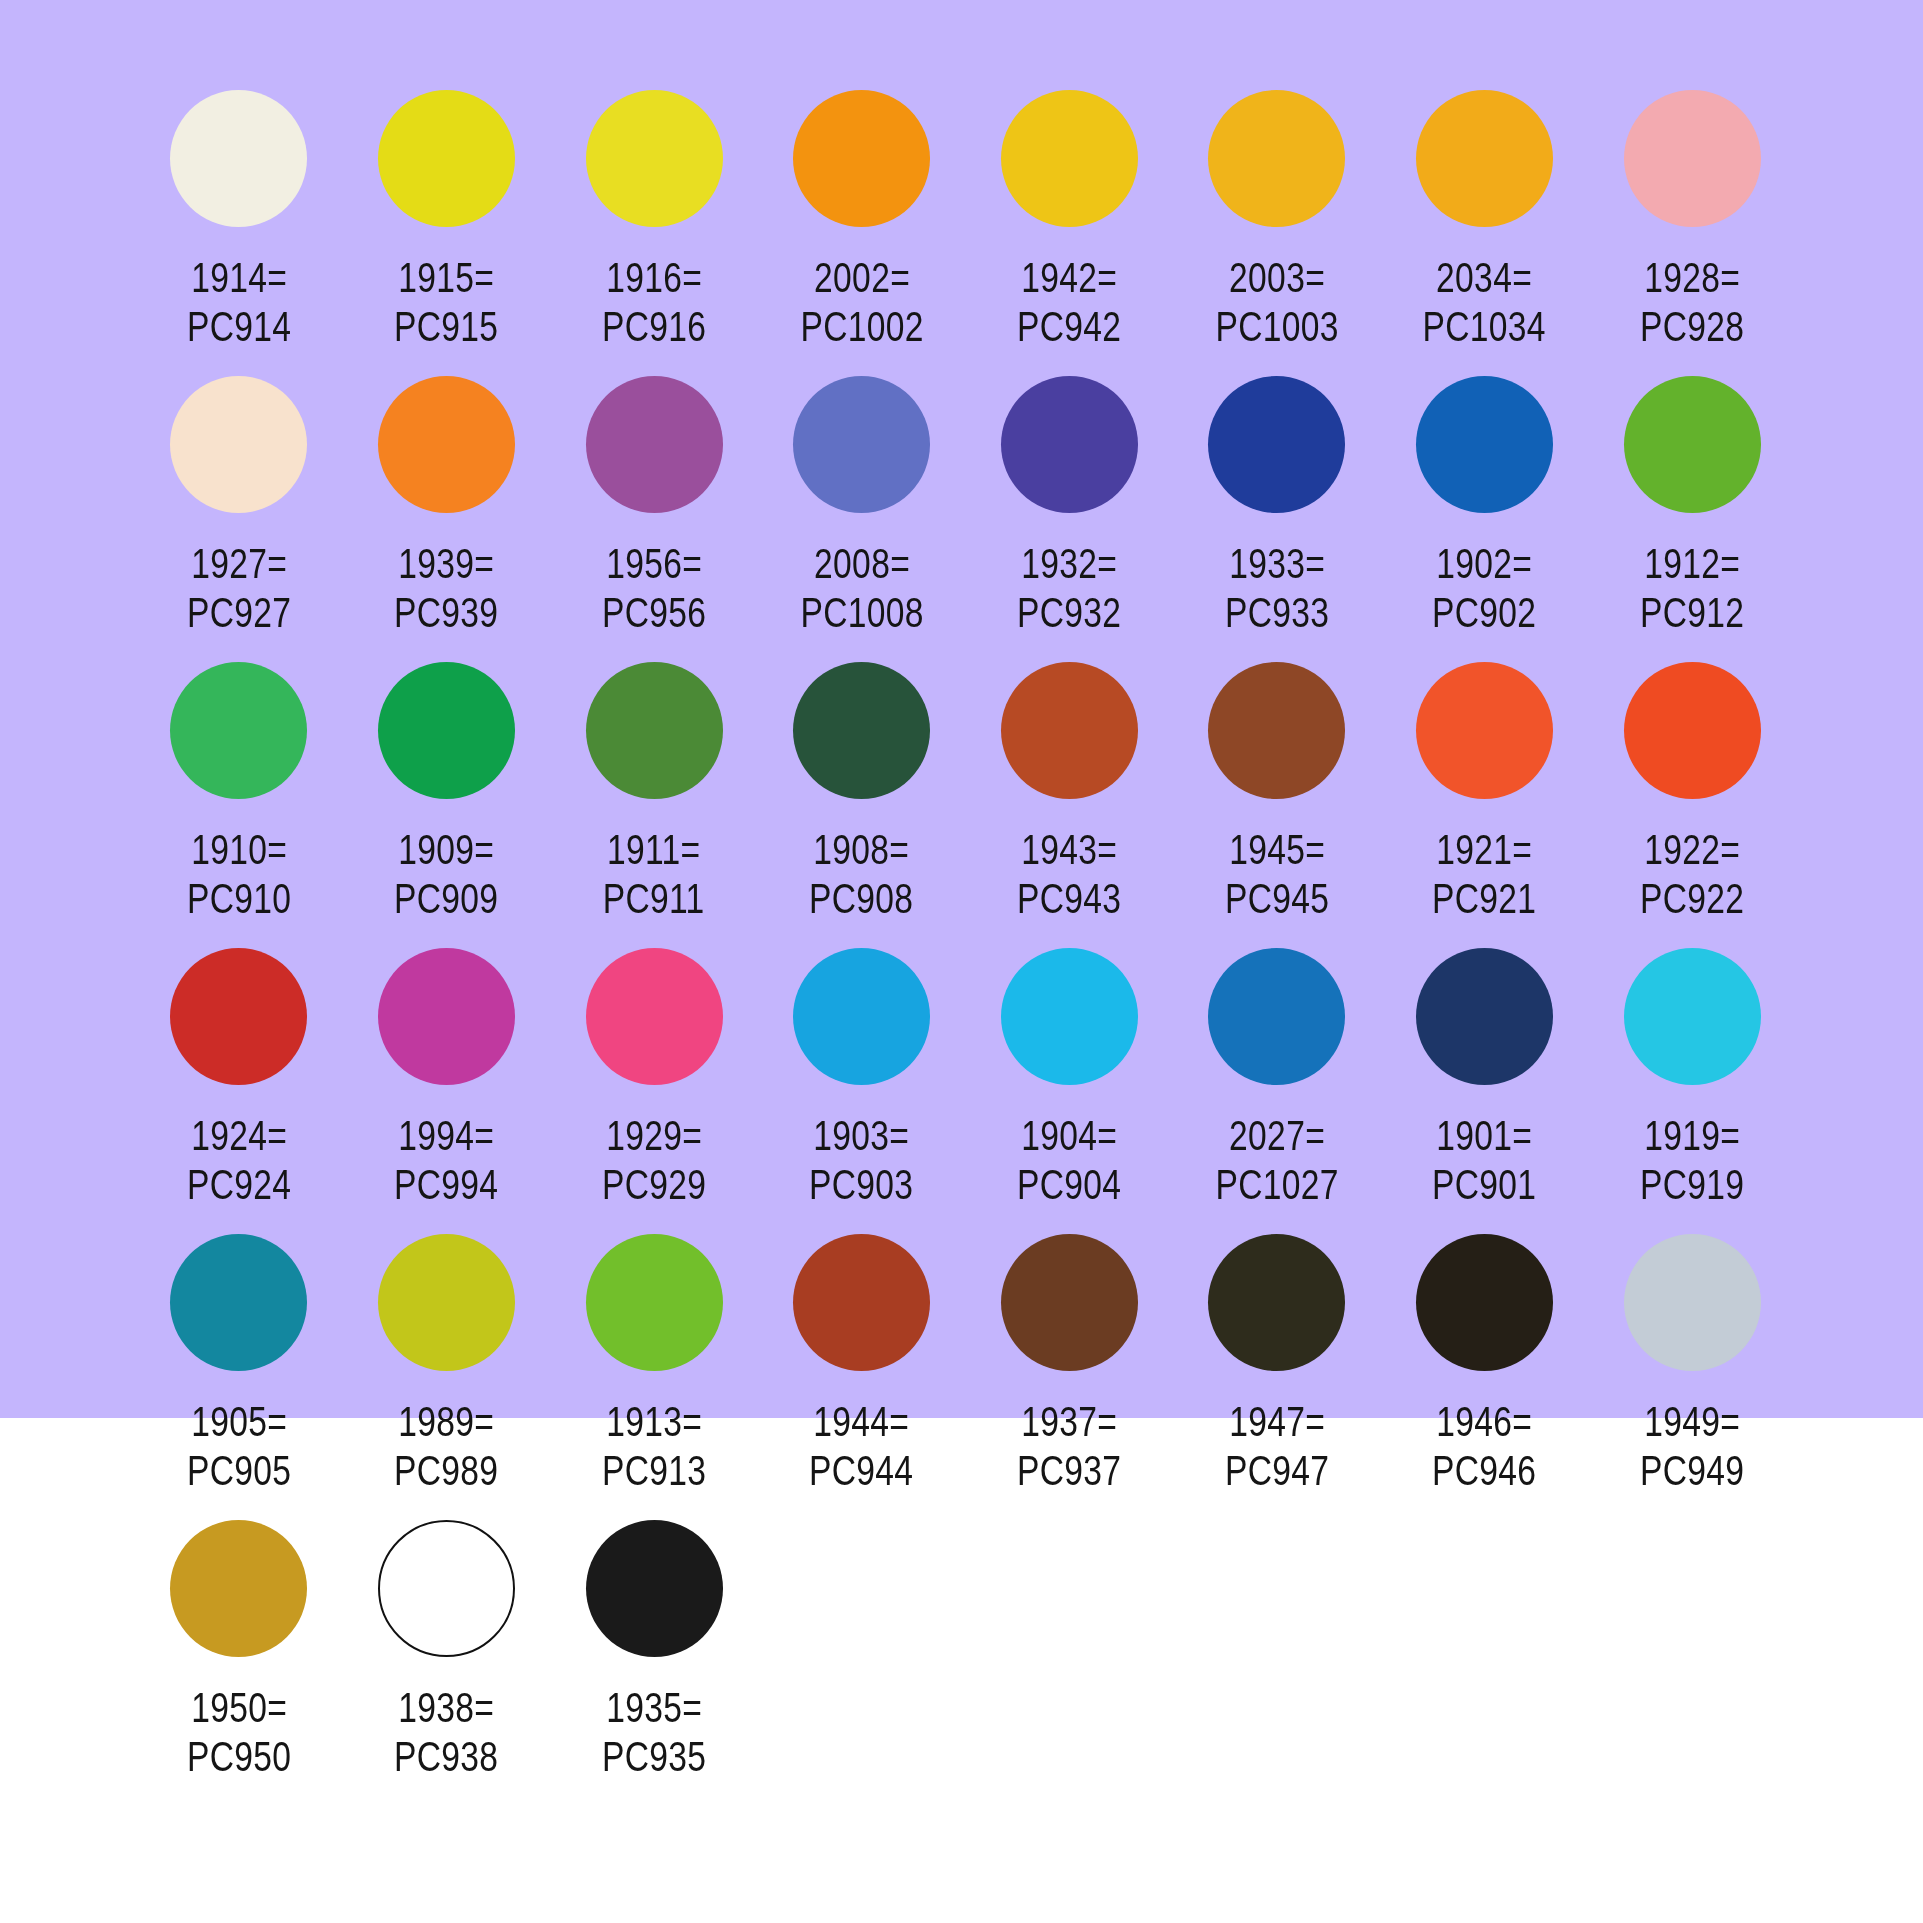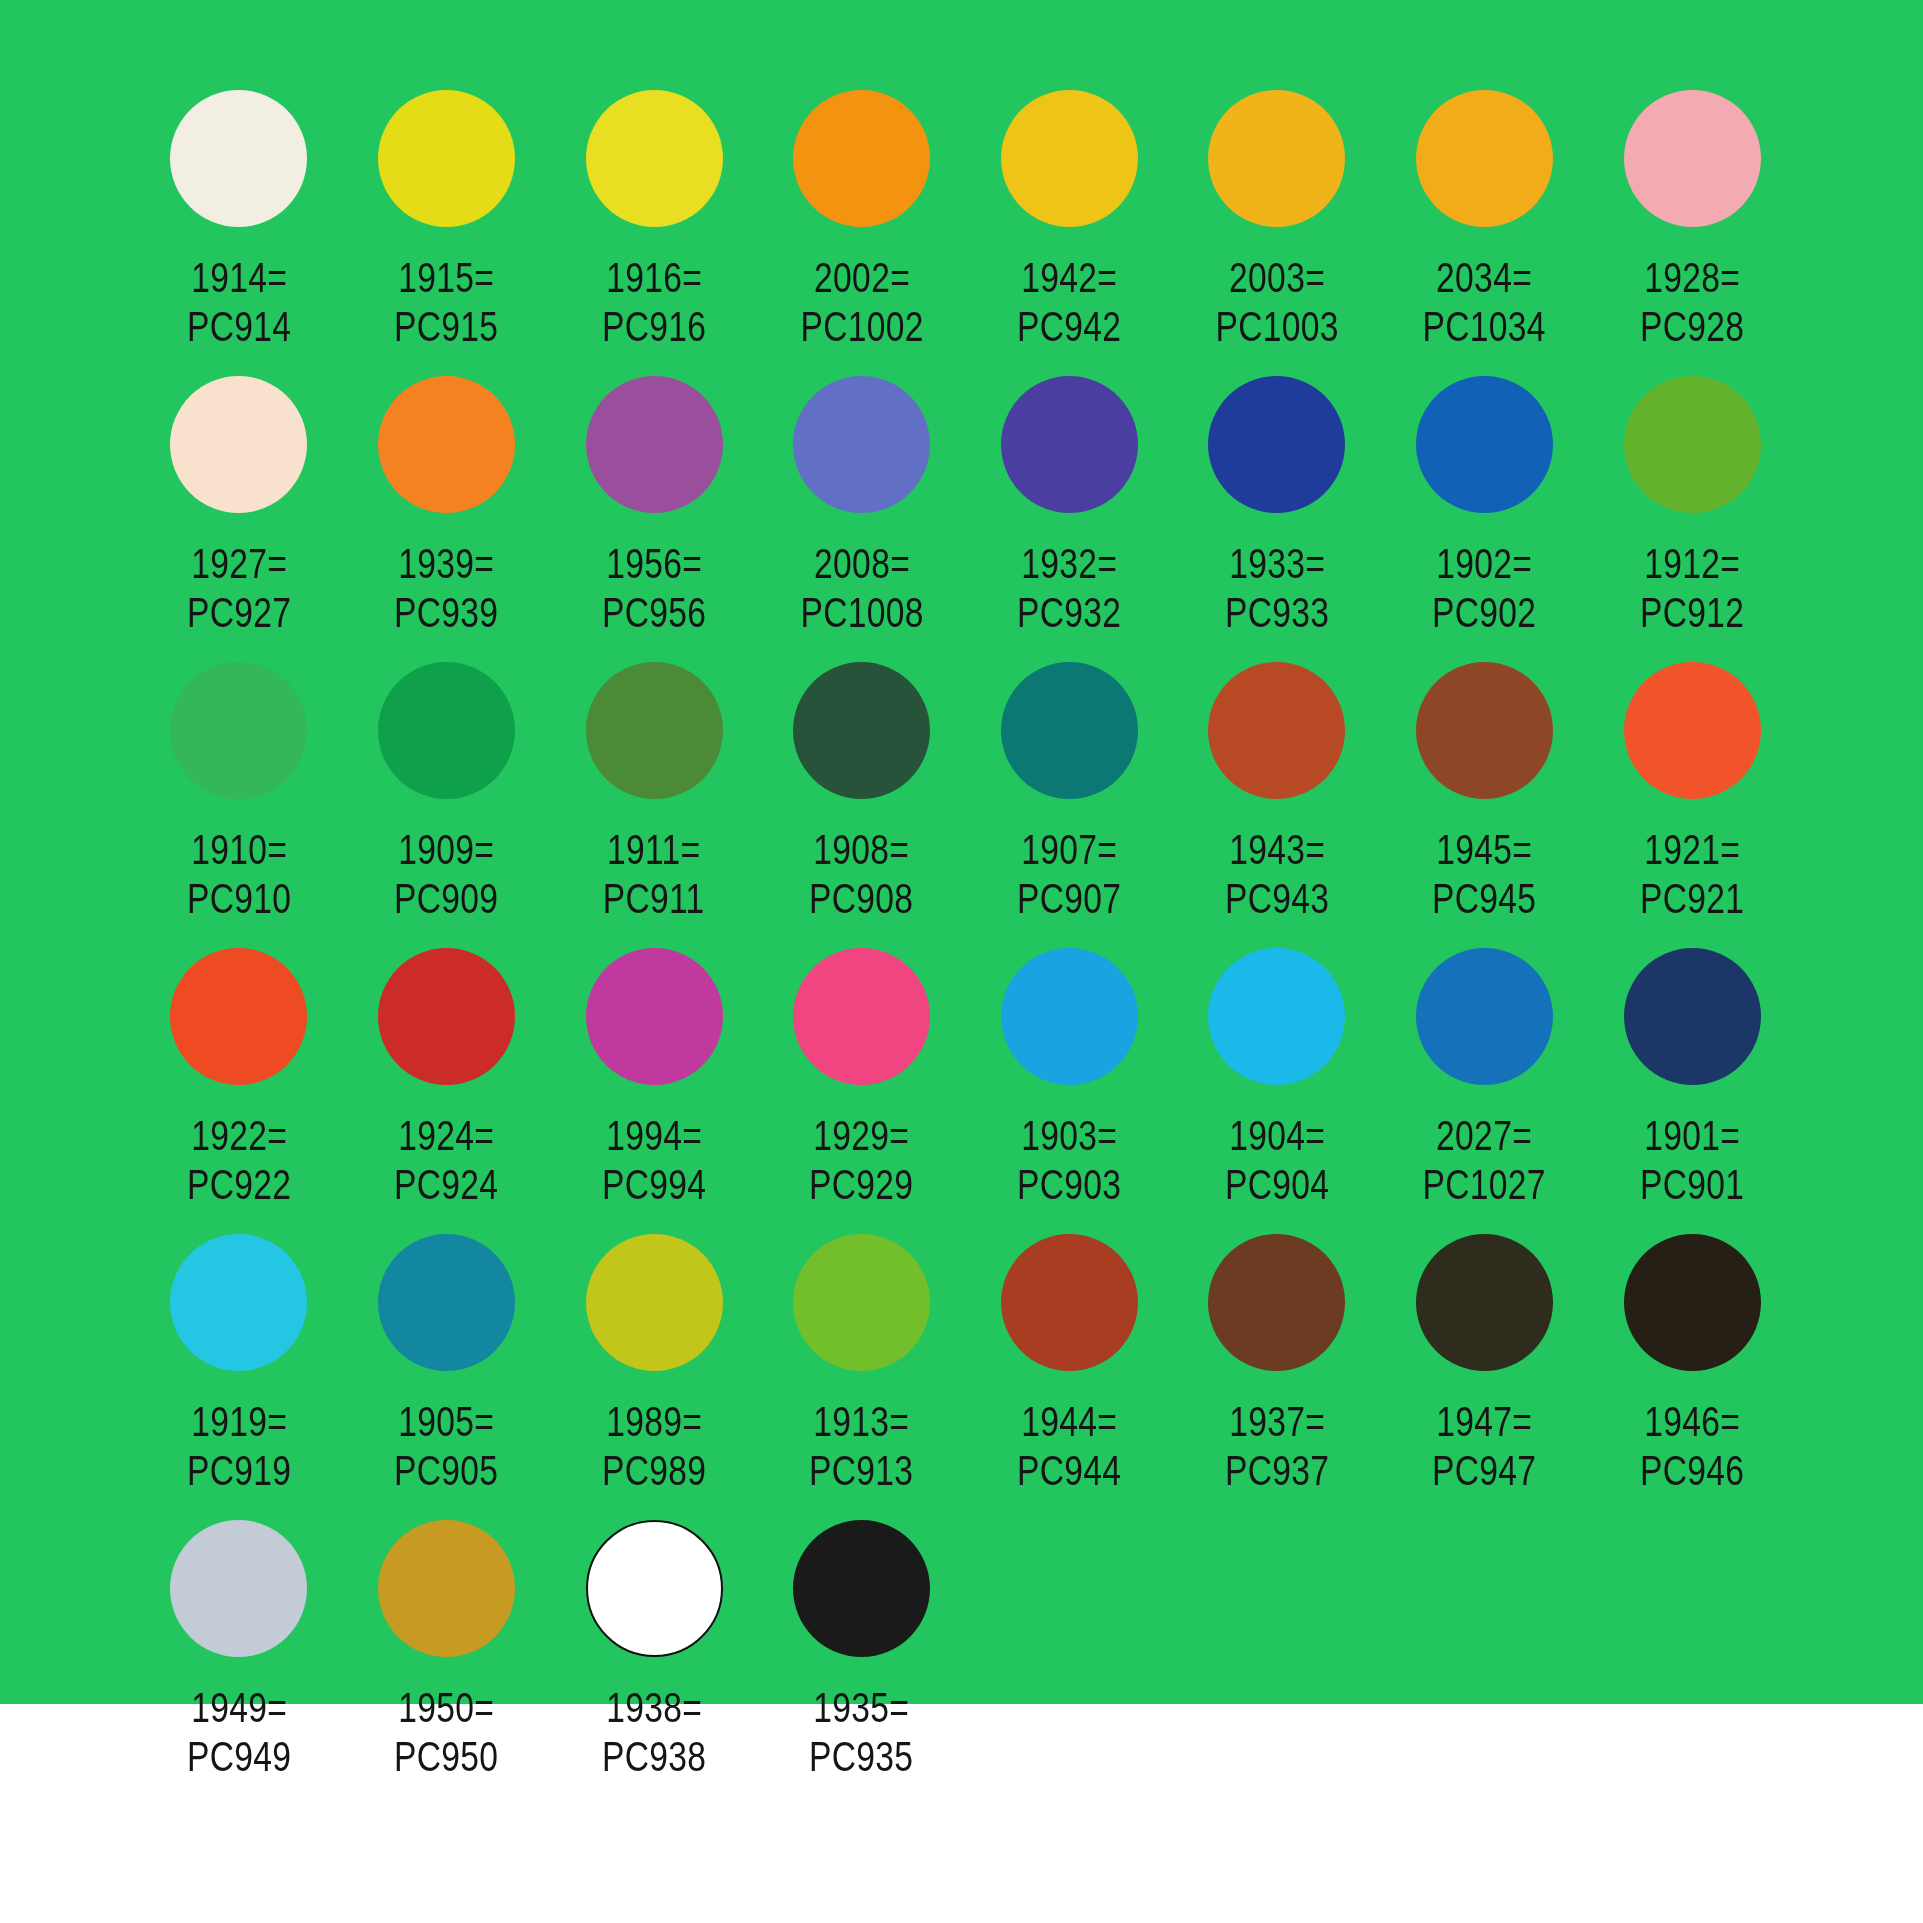--- a/index.html
+++ b/index.html
@@ -10,22 +10,22 @@
   }
   body {
     width: 1924px;
     height: 1924px;
     font-family: "Liberation Sans", sans-serif;
     overflow: hidden;
   }
   #chart-root {
     position: relative;
     width: 1924px;
-    height: 1704px;
-    background: #22c55e;
+    height: 1418px;
+    background: #c4b5fd;
     box-sizing: border-box;
   }
   .grid {
     position: absolute;
     left: 135px;
     top: 90px;
     width: 1661px;
     display: grid;
     grid-template-columns: repeat(8, 1fr);
     grid-auto-rows: 286px;
@@ -144,24 +144,20 @@
       </div>
       <div class="cell">
         <div class="swatch" style="background: rgb(75, 138, 54);"></div>
         <div class="label"><span>1911=</span><span class="line2">PC911</span></div>
       </div>
       <div class="cell">
         <div class="swatch" style="background: rgb(39, 83, 58);"></div>
         <div class="label"><span>1908=</span><span class="line2">PC908</span></div>
       </div>
       <div class="cell">
-        <div class="swatch" style="background: rgb(12, 120, 116);"></div>
-        <div class="label"><span>1907=</span><span class="line2">PC907</span></div>
-      </div>
-      <div class="cell">
         <div class="swatch" style="background: rgb(183, 74, 36);"></div>
         <div class="label"><span>1943=</span><span class="line2">PC943</span></div>
       </div>
       <div class="cell">
         <div class="swatch" style="background: rgb(142, 71, 38);"></div>
         <div class="label"><span>1945=</span><span class="line2">PC945</span></div>
       </div>
       <div class="cell">
         <div class="swatch" style="background: rgb(241, 84, 42);"></div>
         <div class="label"><span>1921=</span><span class="line2">PC921</span></div>

